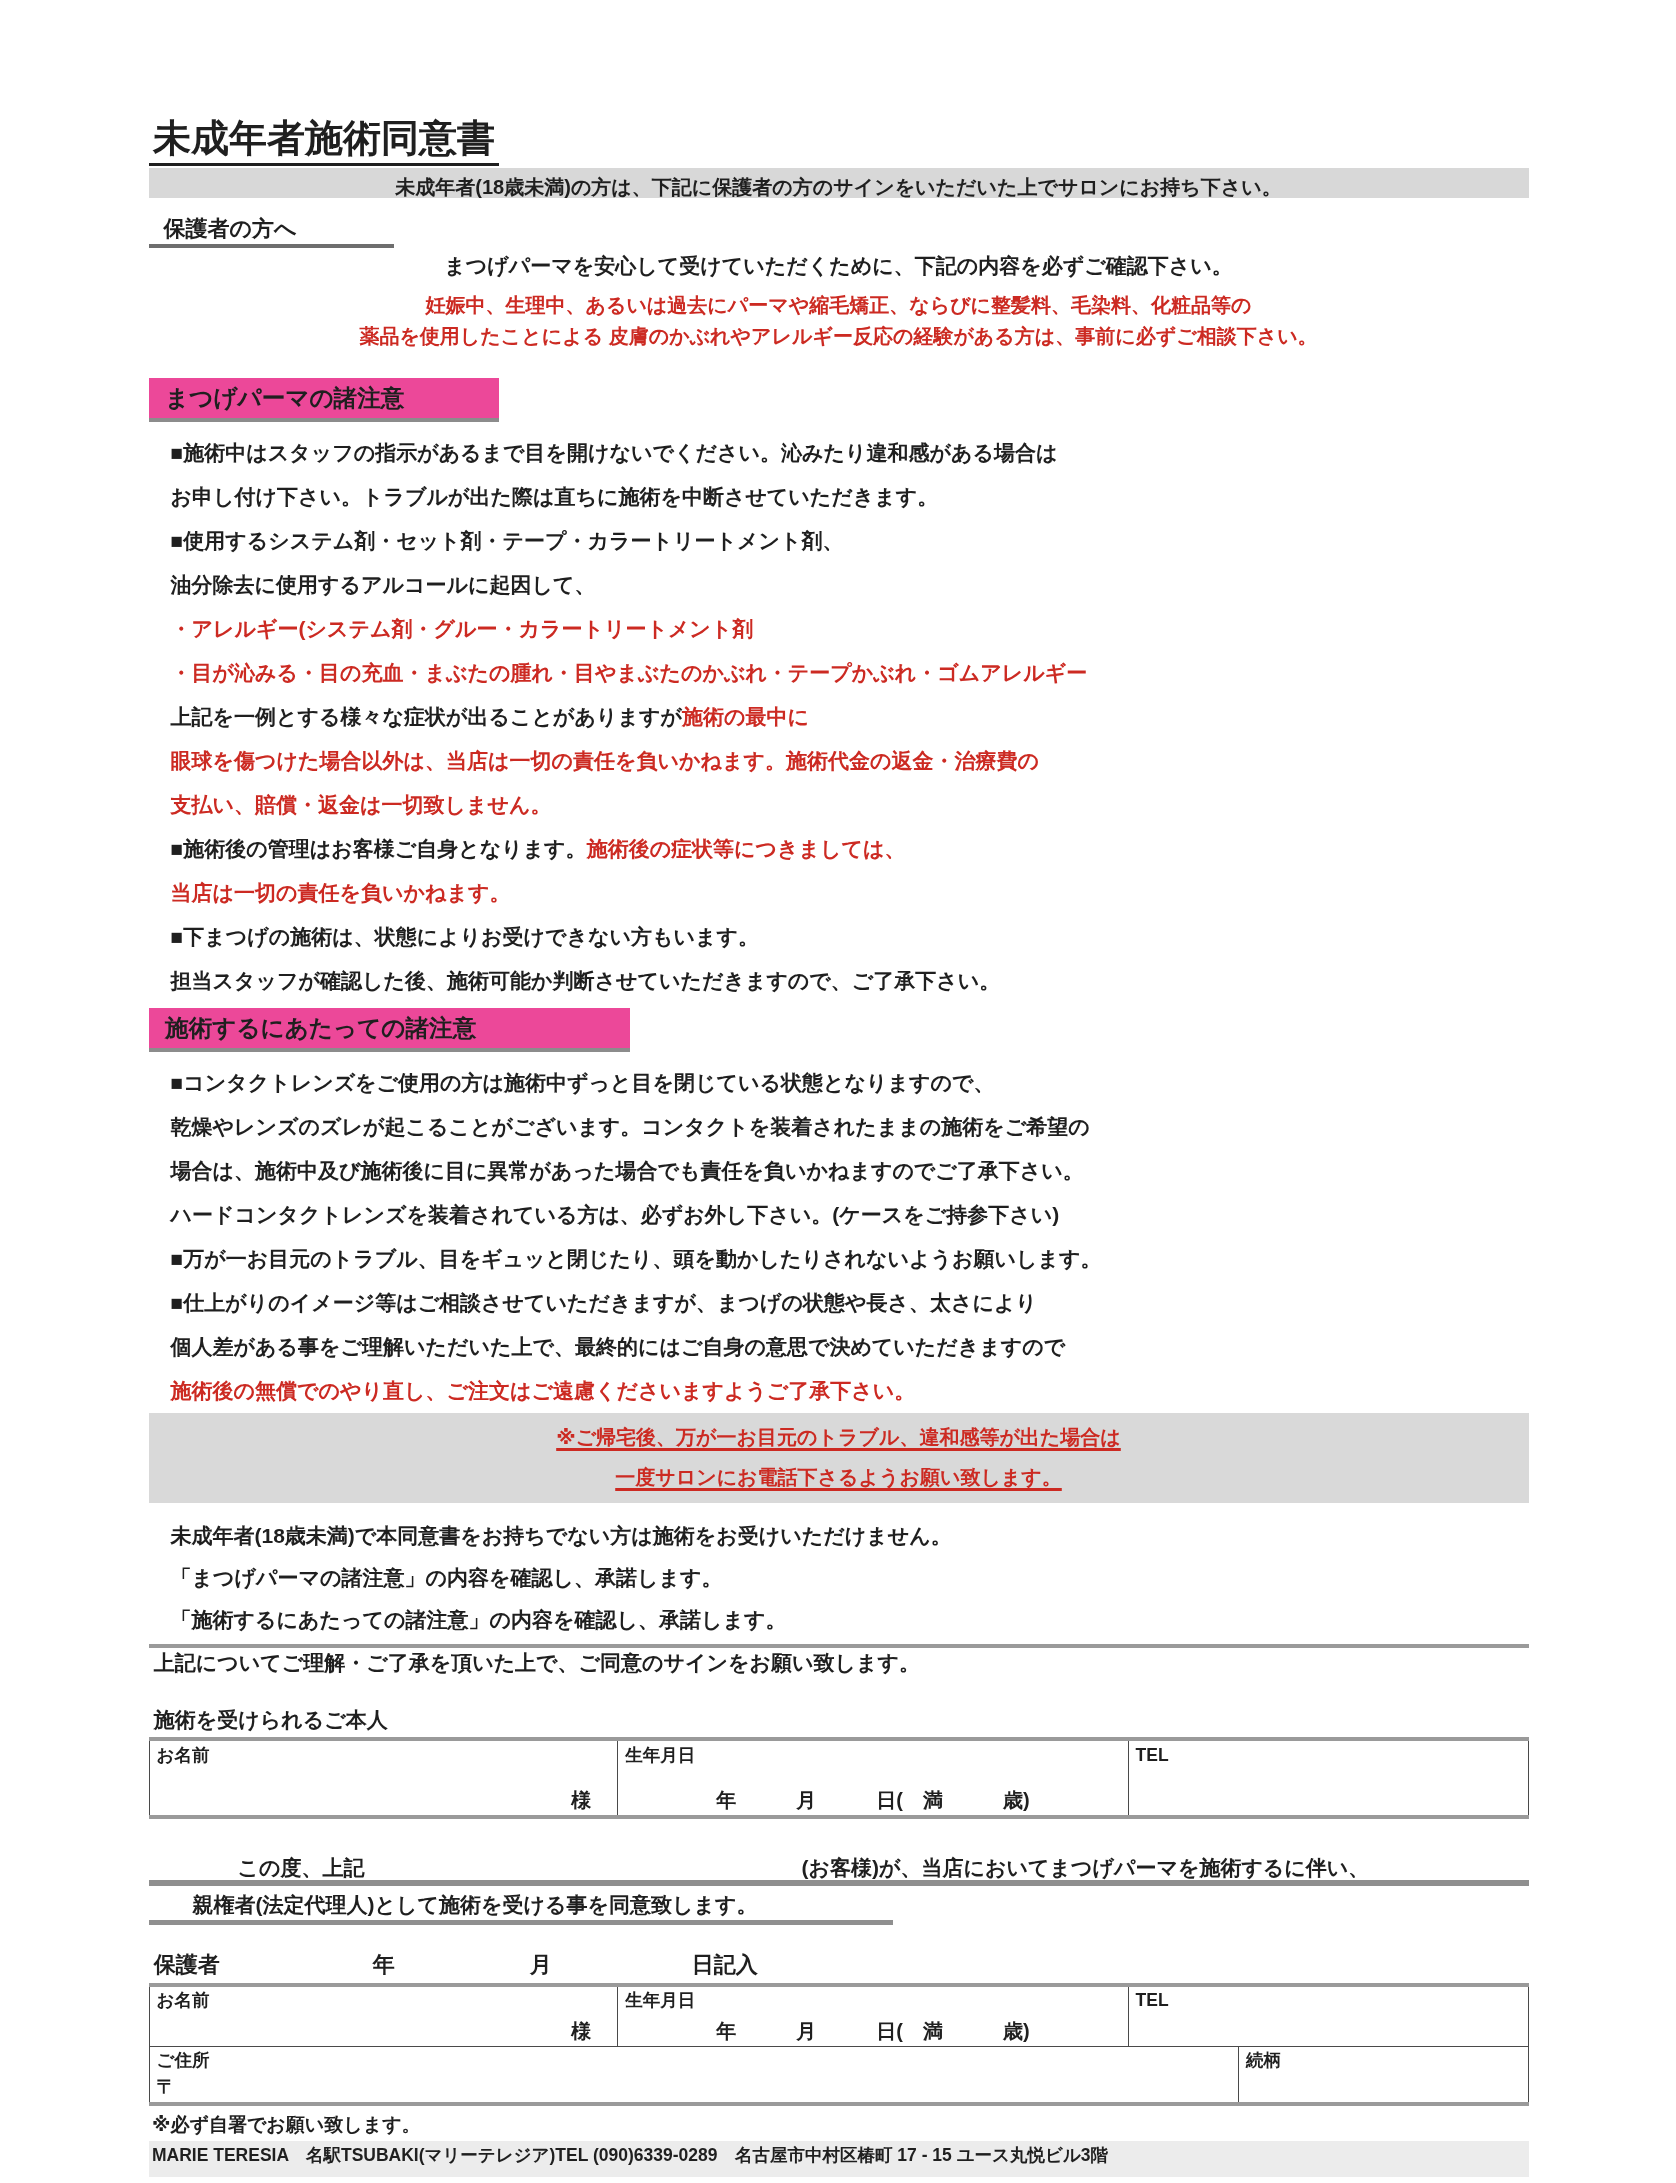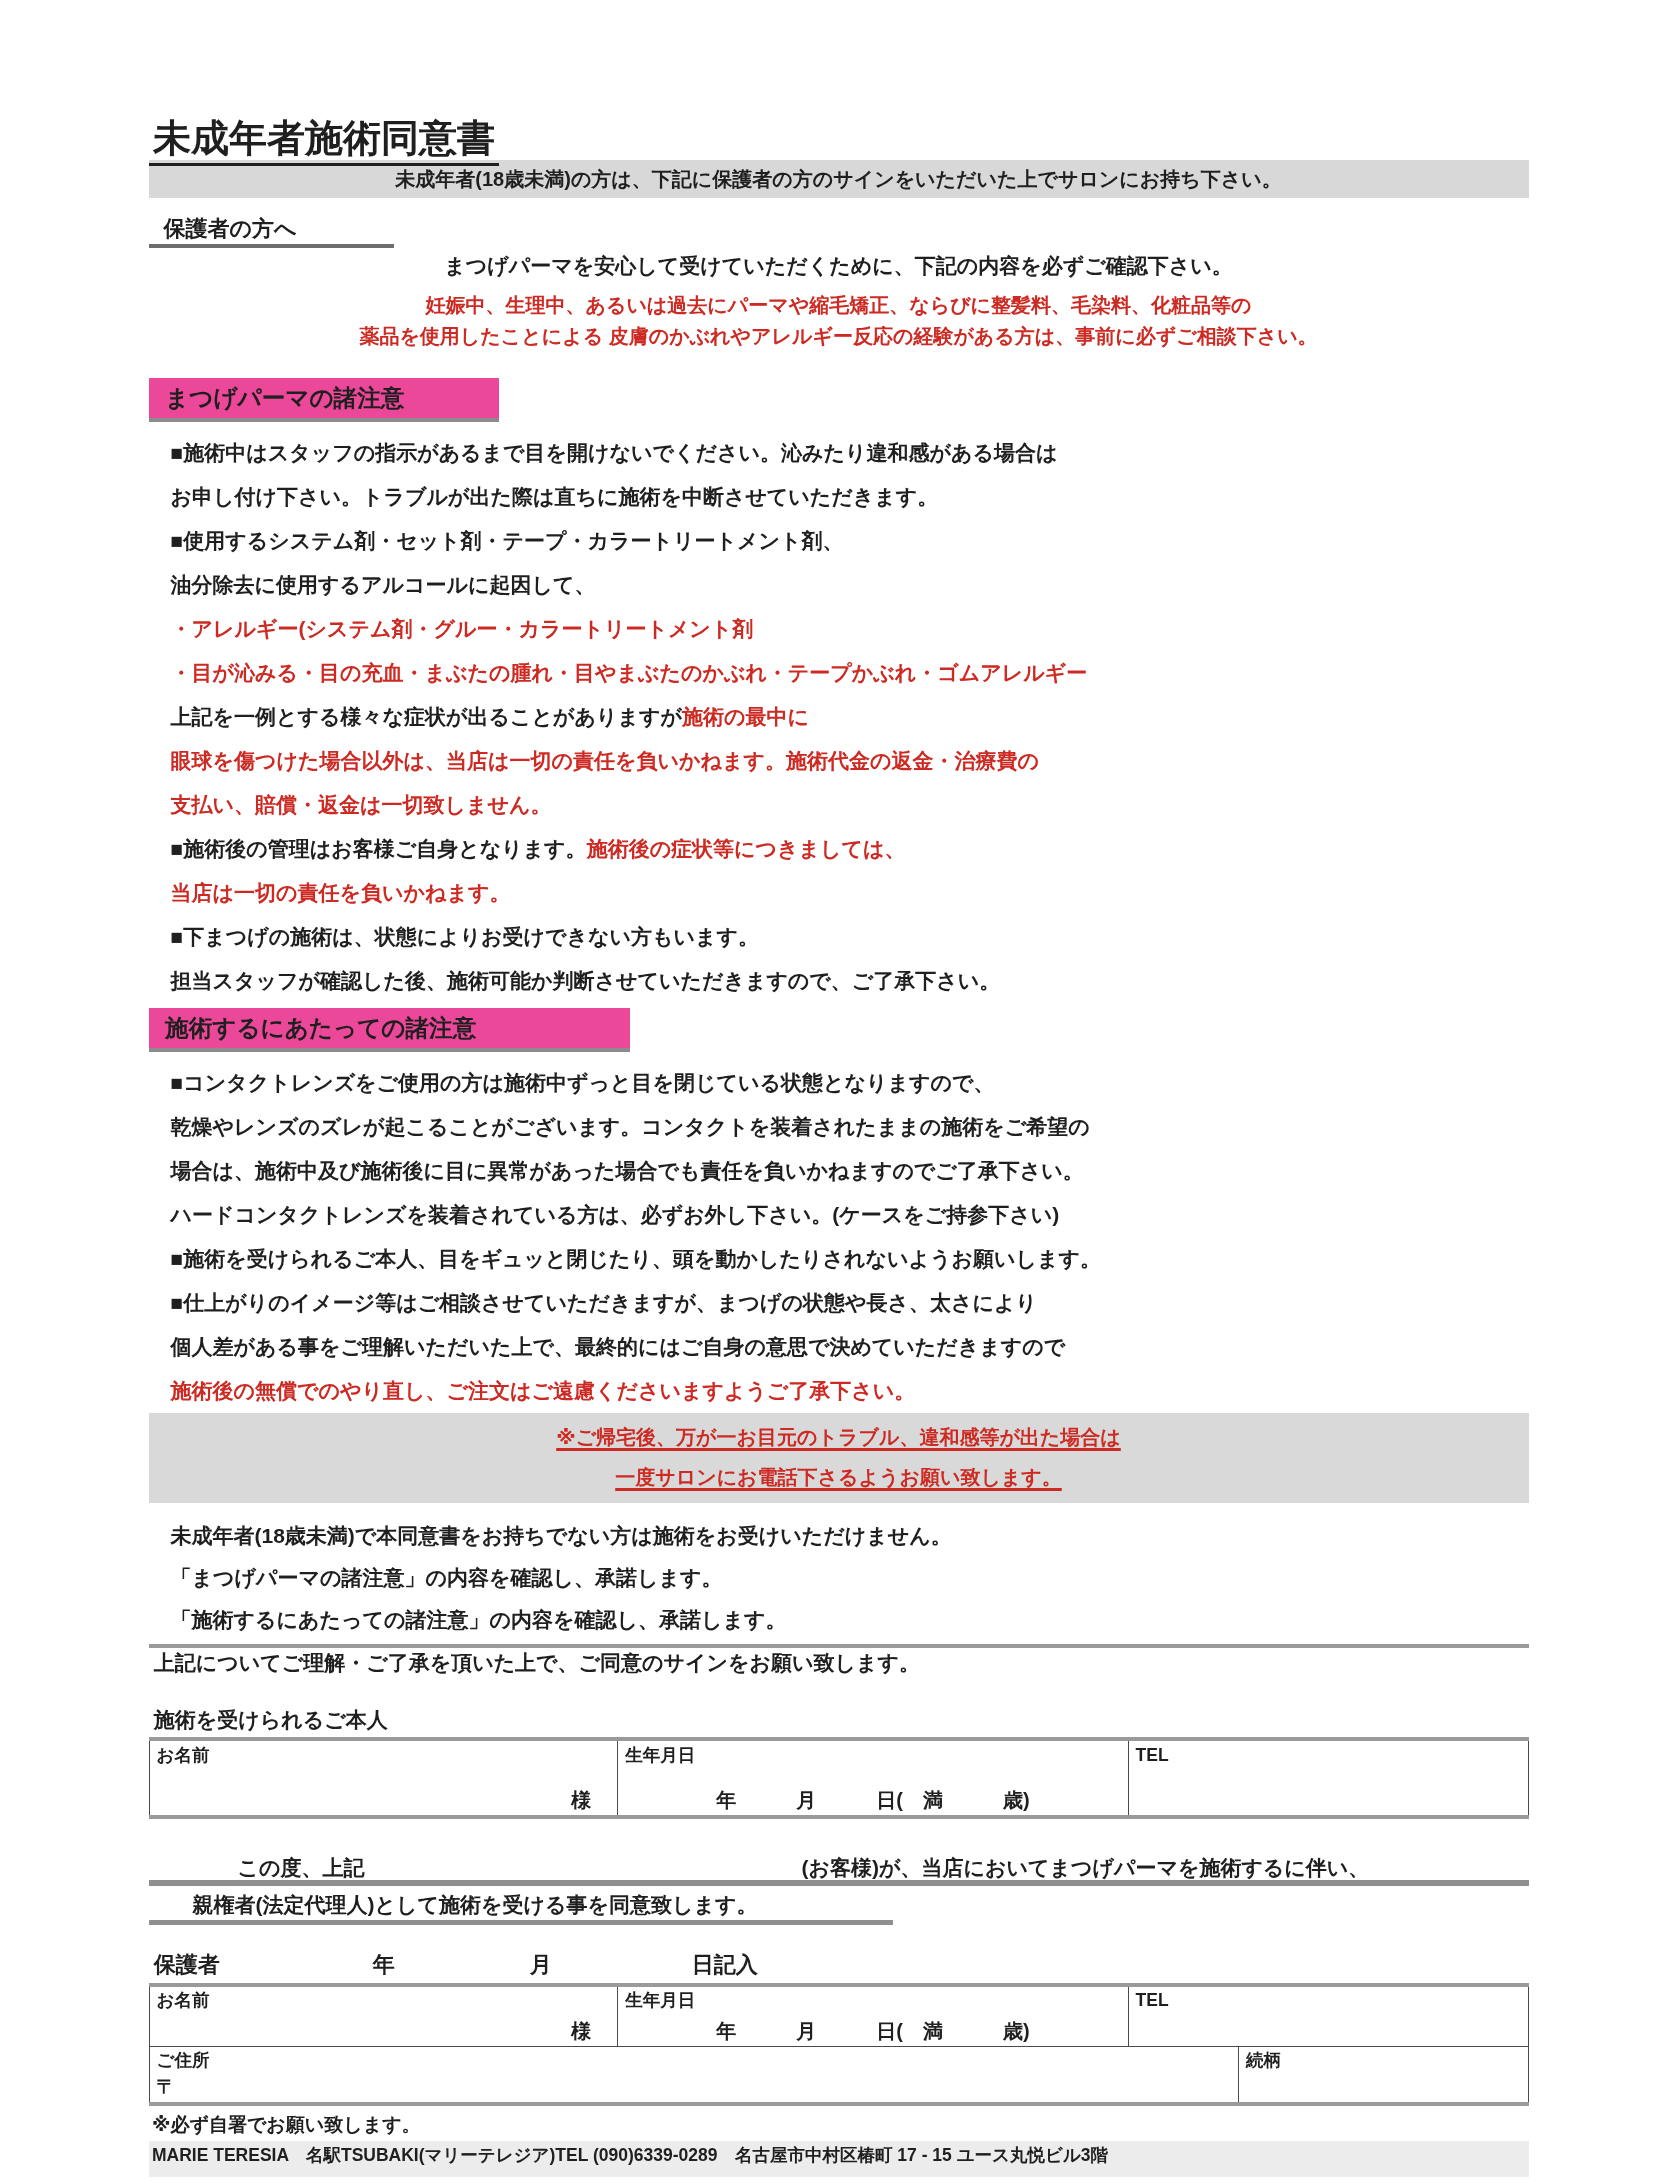--- a/index.html
+++ b/index.html
@@ -6,21 +6,21 @@
   body{
     width:1677px;height:2309px;background:#ffffff;overflow:hidden;
     font-family:"Liberation Sans","DejaVu Sans",sans-serif;
     font-weight:700;color:#1f1f1f;
   }
   .page{position:relative;width:1380px;margin:0 auto;padding:0 0;}
   
   .title{margin:118px 0 0;font-size:38px;line-height:40px;font-weight:700;}
   .title span{border-bottom:3.9px solid #1f1f1f;padding:0 4.4px 3.5px;}
   
-  .notice-bar{margin-top:2px;height:38px;line-height:38px;background:#d8d8d8;
+  .notice-bar{margin-top:10px;height:30px;line-height:38px;background:#d8d8d8;
     text-align:center;font-size:20px;}
   
   .g-heading{margin-top:19px;font-size:22px;line-height:24.5px;padding-left:15px;}
   .g-underline{margin-top:2.6px;width:245px;height:3.9px;background:#6e6e6e;}
   .intro{margin:7px 0 0;font-size:21px;line-height:22px;text-align:center;white-space:nowrap;}
   .warnings{margin-top:13px;}
   .warnings p{margin:0;font-size:20px;line-height:31px;text-align:center;white-space:nowrap;}
   
   .sec-box{display:inline-block;background:#ec4899;border-bottom:4.4px solid #8c8c8c;
     height:40px;line-height:40px;font-size:23.6px;padding:0 28px 0 16.6px;white-space:nowrap;}
@@ -103,21 +103,21 @@
       <p><span class="seg-k">■下まつげの施術は、状態によりお受けできない方もいます。</span></p>
       <p><span class="seg-k">担当スタッフが確認した後、施術可能か判断させていただきますので、ご了承下さい。</span></p>
     </div>
 
   <div class="sec-box sec-box-2">施術するにあたっての諸注意</div>
   <div class="body-list">
       <p><span class="seg-k">■コンタクトレンズをご使用の方は施術中ずっと目を閉じている状態となりますので、</span></p>
       <p><span class="seg-k">乾燥やレンズのズレが起こることがございます。コンタクトを装着されたままの施術をご希望の</span></p>
       <p><span class="seg-k">場合は、施術中及び施術後に目に異常があった場合でも責任を負いかねますのでご了承下さい。</span></p>
       <p><span class="seg-k">ハードコンタクトレンズを装着されている方は、必ずお外し下さい。(ケースをご持参下さい)</span></p>
-      <p><span class="seg-k">■施術を受けられるご本人、目をギュッと閉じたり、頭を動かしたりされないようお願いします。</span></p>
+      <p><span class="seg-k">■万が一お目元のトラブル、目をギュッと閉じたり、頭を動かしたりされないようお願いします。</span></p>
       <p><span class="seg-k">■仕上がりのイメージ等はご相談させていただきますが、まつげの状態や長さ、太さにより</span></p>
       <p><span class="seg-k">個人差がある事をご理解いただいた上で、最終的にはご自身の意思で決めていただきますので</span></p>
       <p><span class="seg-r">施術後の無償でのやり直し、ご注文はご遠慮くださいますようご了承下さい。</span></p>
     </div>
 
   <div class="alert-box">
       <p><span class="seg-r">※ご帰宅後、万が一お目元のトラブル、違和感等が出た場合は</span></p>
       <p><span class="seg-r">一度サロンにお電話下さるようお願い致します。</span></p>
     </div>
 

